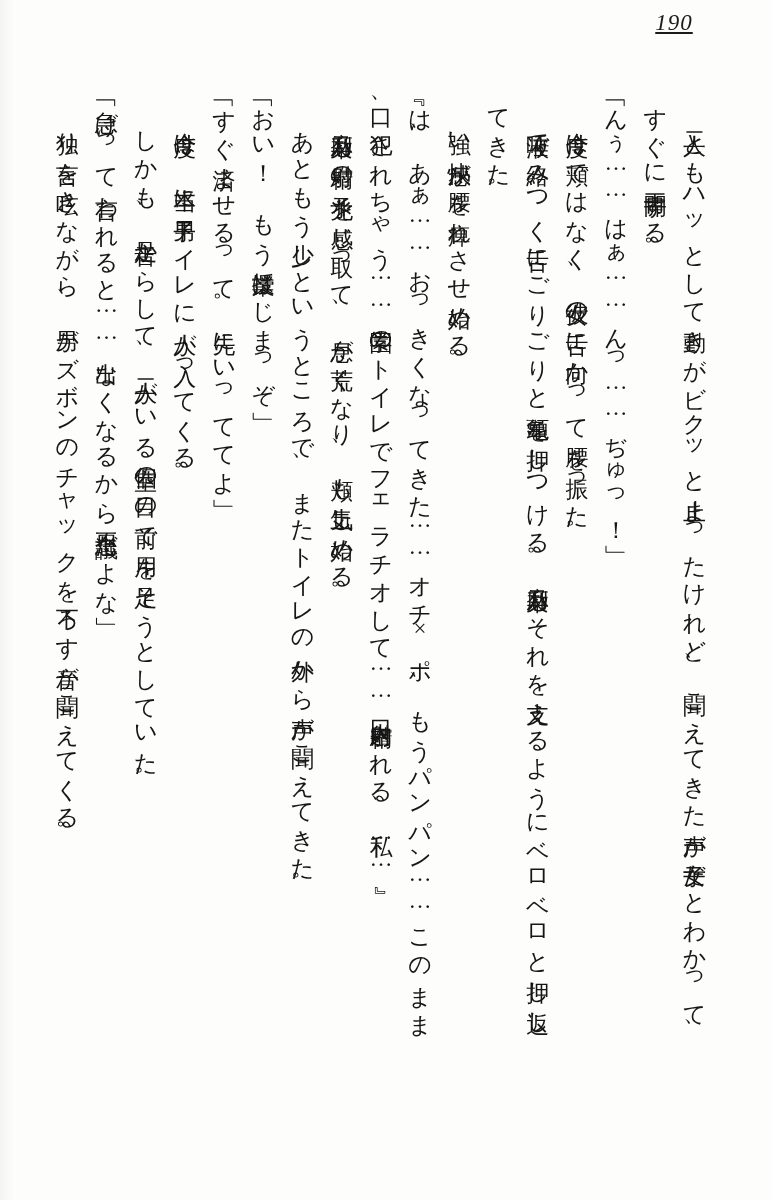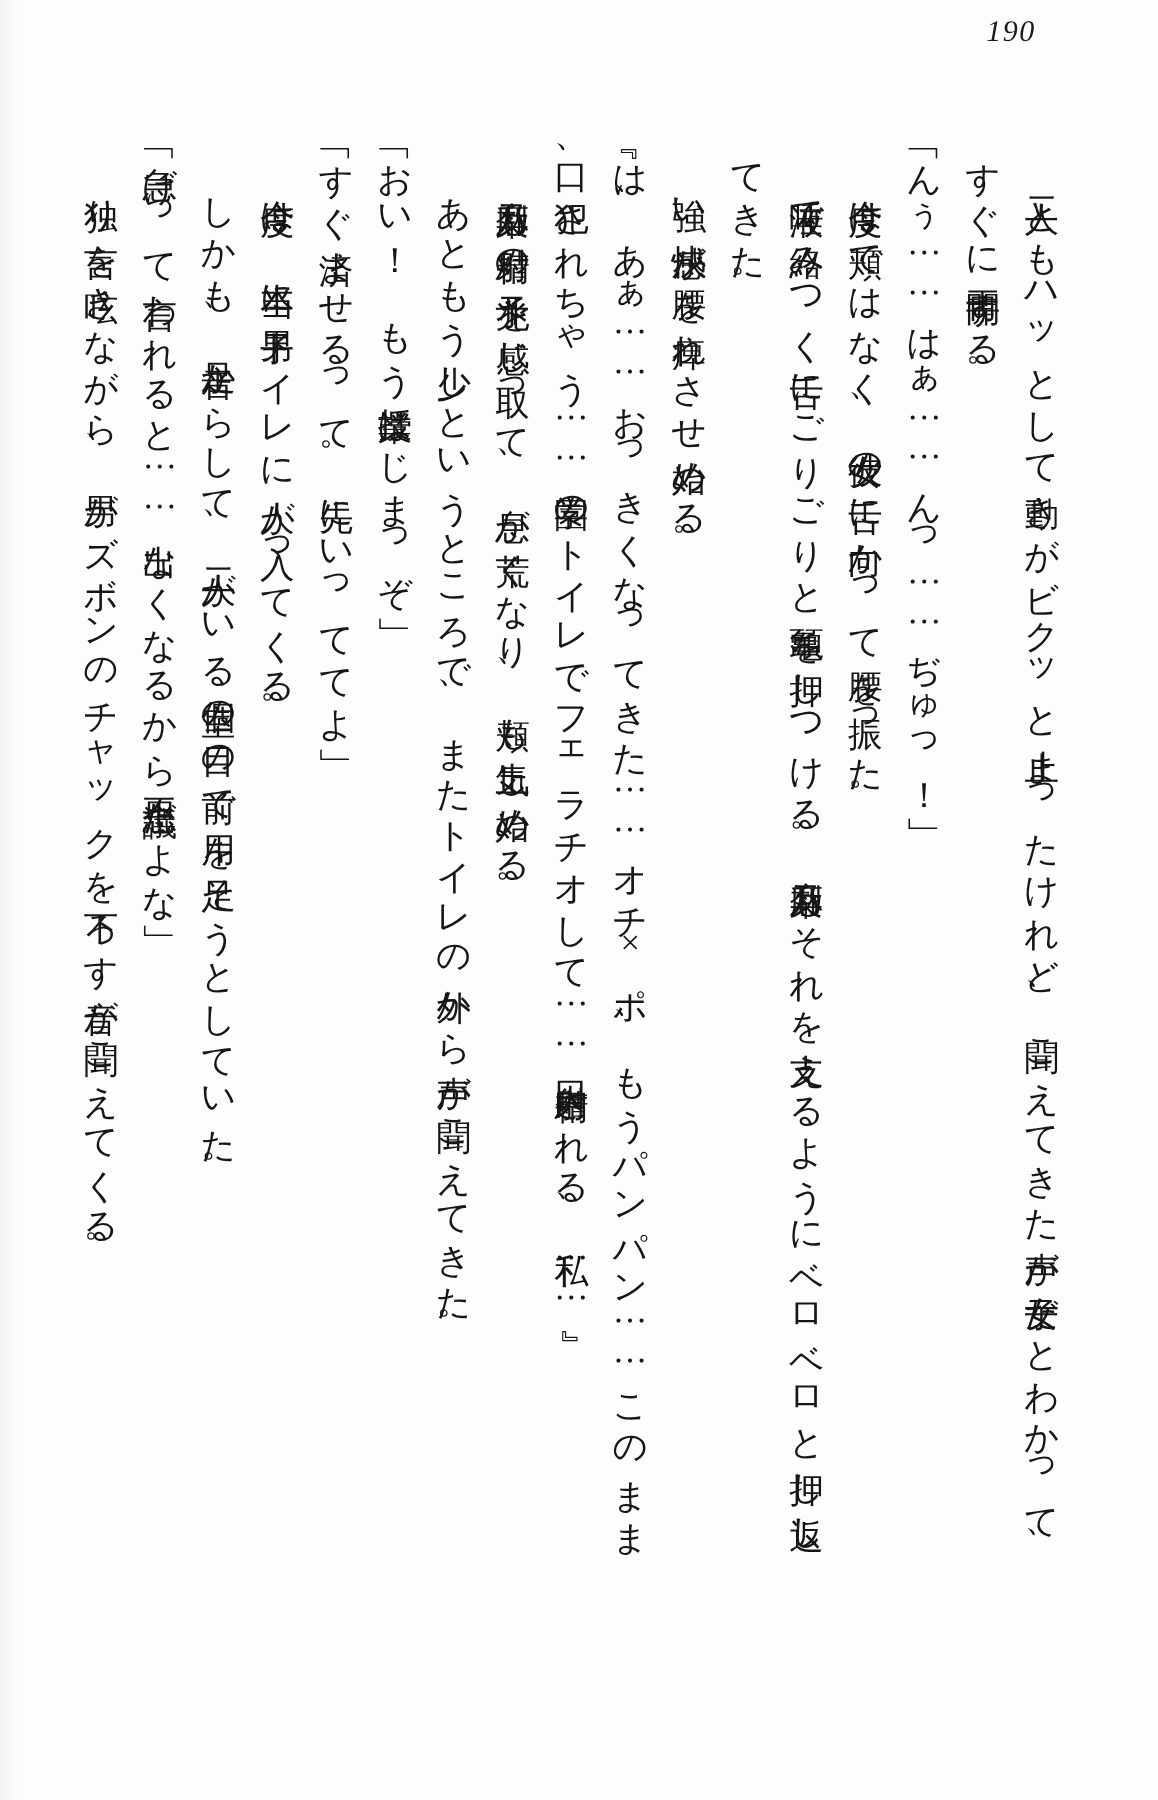--- a/index.html
+++ b/index.html
@@ -19,23 +19,24 @@
     inset: 0;
     background: linear-gradient(90deg, #f4f4f1 0px, #fdfdfb 14px, #fdfdfb 100%);
   }
   .page-number {
     position: absolute;
     top: 10px;
     left: 648px;
     width: 52px;
     text-align: center;
     font-style: italic;
-    font-size: 20px;
+    font-size: 23px;
     letter-spacing: 1px;
     color: #1c1c1c;
+    text-decoration: underline;
   }
   .text-block {
     position: absolute;
     top: 92px;
     right: 58px;
     height: 952px;
     width: 668px;
     writing-mode: vertical-rl;
     -webkit-writing-mode: vertical-rl;
     text-orientation: upright;

